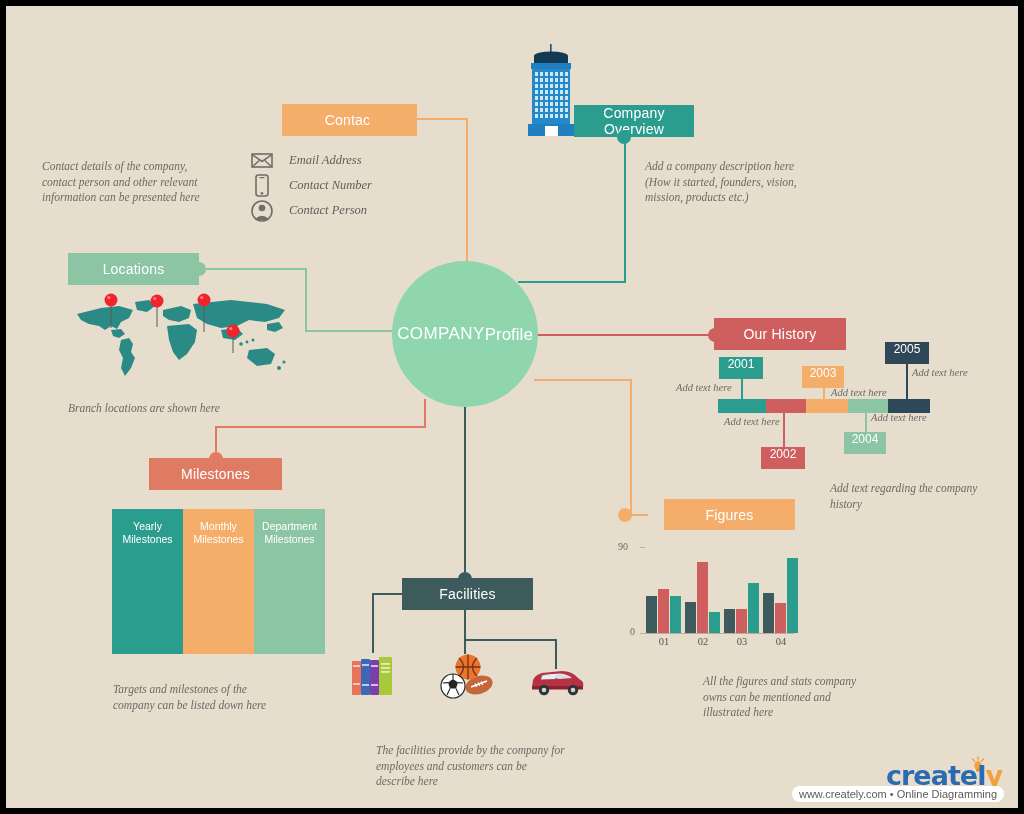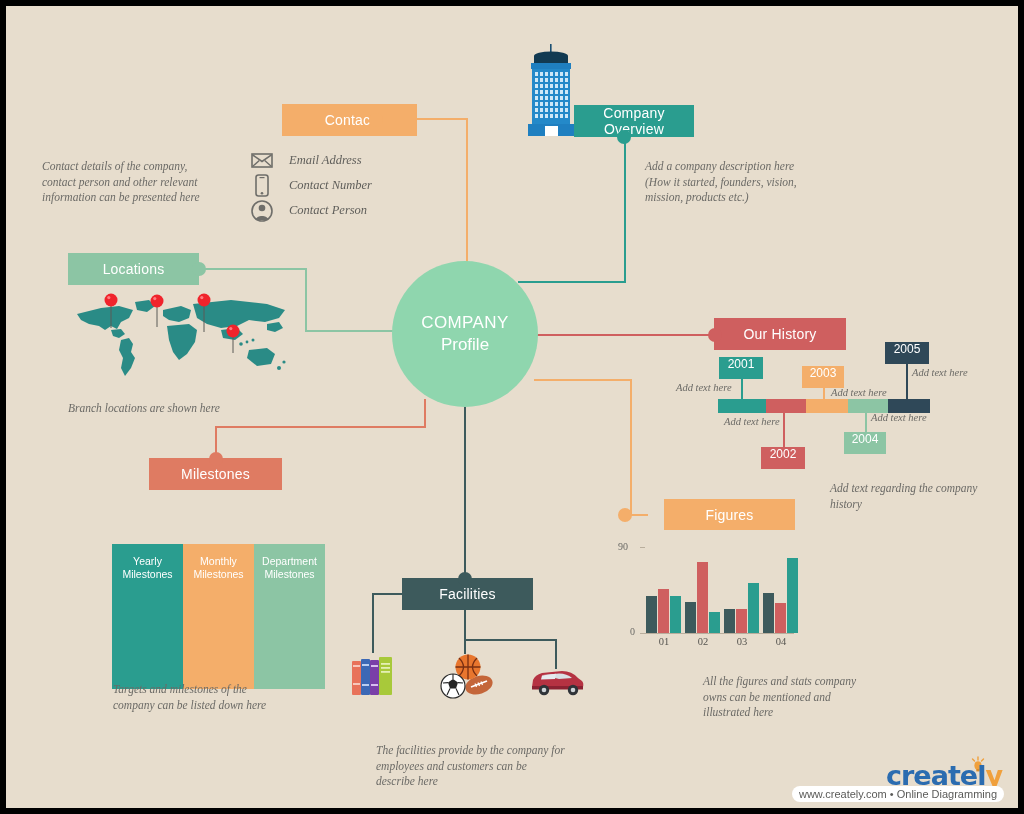--- a/index.html
+++ b/index.html
@@ -59,21 +59,21 @@
   .ln { position: absolute; }
 
   
   #center-circle {
     position: absolute;
     left: 386px; top: 255px;
     width: 146px; height: 146px;
     border-radius: 50%;
     background: #8fd6ae;
     display: flex;
-    flex-direction: column;
+    flex-direction: row;
     align-items: center;
     justify-content: center;
     color: #ffffff;
     z-index: 3;
   }
   #center-circle .c1 { font-size: 17px; letter-spacing: .4px; }
   #center-circle .c2 { font-size: 17px; margin-top: 2px; }
 
   
   .caption {
@@ -104,21 +104,20 @@
     color: #5f5e5a;
     font-family: "Liberation Serif", serif;
   }
 
   
   #ms-cols {
     position: absolute;
     left: 106px; top: 503px;
     width: 213px; height: 145px;
     display: flex;
-    margin-top: 35px;
   }
   #ms-cols .col {
     flex: 1;
     color: #fff;
     font-size: 10.5px;
     line-height: 13px;
     text-align: center;
     padding-top: 11px;
     box-sizing: border-box;
   }

